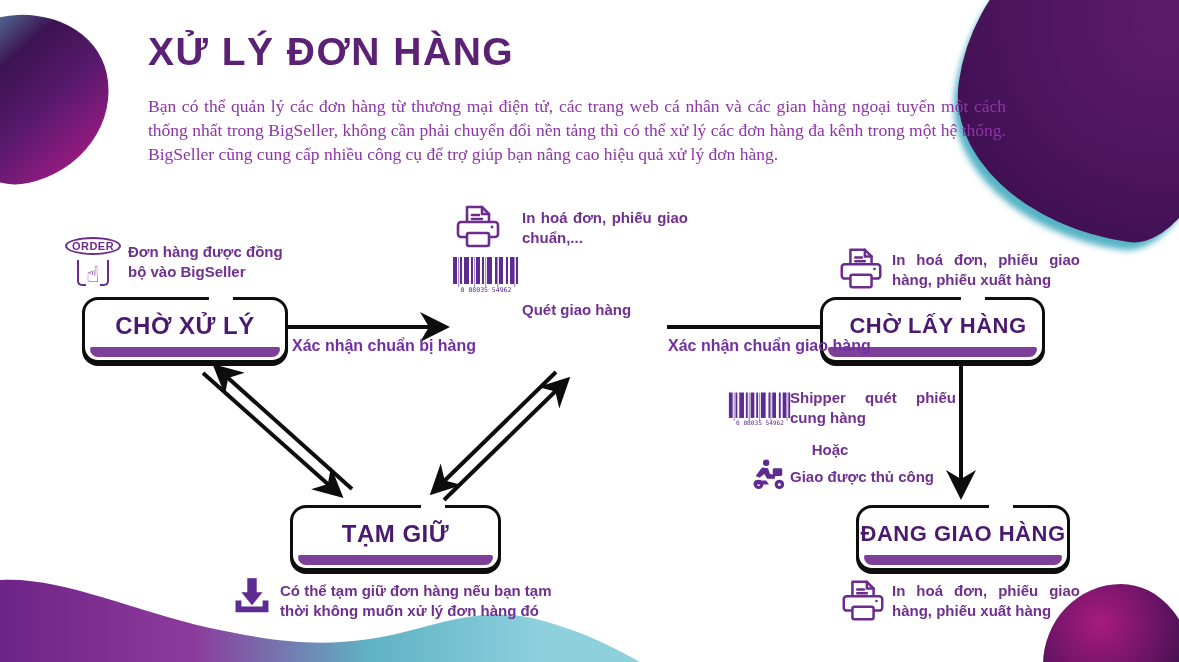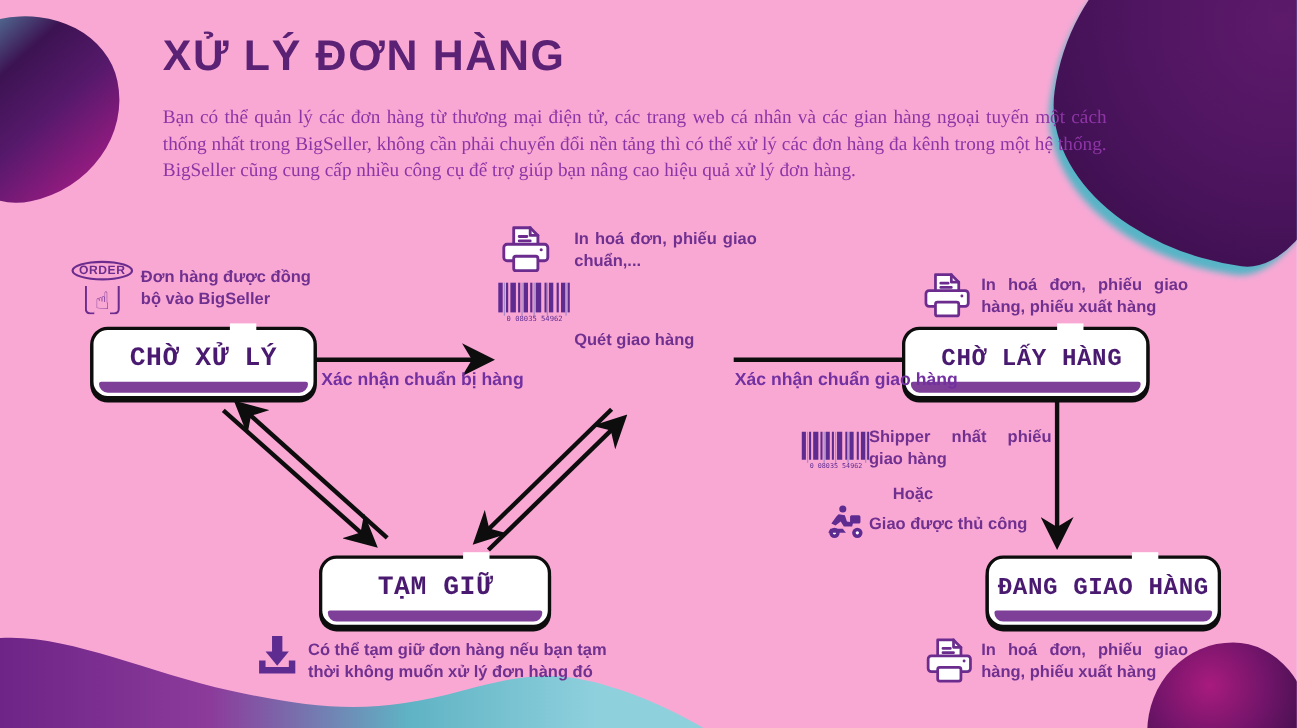--- a/index.html
+++ b/index.html
@@ -1,17 +1,17 @@
 <!DOCTYPE html>
 <html><head>
 <meta charset="utf-8">
 <style>
   html,body{margin:0;padding:0;background:#e8e8e8;}
   #canvas{
-    position:relative;width:1179px;height:662px;background:#f9a8d4;
+    position:relative;width:1179px;height:662px;background:#ffffff;
     overflow:hidden;font-family:"Liberation Sans",sans-serif;
   }
   
   .blob{position:absolute;z-index:1;}
   #blob-tl{
     left:-62px;top:14px;width:172px;height:168px;
     border-radius:46% 54% 58% 42% / 50% 46% 54% 50%;
     background:linear-gradient(150deg,#63b6c9 0%,#3c1352 34%,#56196b 58%,#8c1b7e 82%,#b01f8b 100%);
     transform:rotate(-12deg);
   }
@@ -40,34 +40,34 @@
   }
   #page-intro{
     position:absolute;left:148px;top:94px;width:858px;z-index:3;
     font-family:"Liberation Serif",serif;font-size:17.5px;line-height:1.38;
     color:#8e35a6;text-align:justify;margin:0;
   }
   
   .node{
     position:absolute;z-index:4;background:#fff;border:3.5px solid #0d0d0d;
     border-radius:16px;box-shadow:0 3px 0 #0d0d0d;
-    display:flex;align-items:center;justify-content:center;font-family:Liberation Mono, monospace;
+    display:flex;align-items:center;justify-content:center;
   }
   .node .label{
     font-weight:800;color:#4a1a70;letter-spacing:.5px;margin-bottom:8px;
   }
   .node .bar{
     position:absolute;left:5px;right:5px;bottom:3px;height:10px;
     background:#7d3f98;border-radius:2px 2px 8px 8px;
   }
   .node .gap{position:absolute;top:-6px;right:26%;width:24px;height:7px;background:#fff;}
   #node-pending    {left:82px; top:297px;width:200px;height:60px;}
   #node-to-print   {left:455px;top:297px;width:208px;height:60px;}
   #node-to-pickup  {left:820px;top:297px;width:208px;height:60px;padding-left:11px;}
-  #node-shipping   {left:896px;top:505px;width:208px;height:60px;text-align:right;}
+  #node-shipping   {left:856px;top:505px;width:208px;height:60px;text-align:right;}
   #node-on-hold    {left:290px;top:505px;width:205px;height:60px;}
   #node-pending .label,#node-to-print .label,#node-on-hold .label{font-size:24px;}
   #node-to-pickup .label,#node-shipping .label{font-size:22px;}
   
   .edge-label{
     position:absolute;z-index:4;font-size:16px;font-weight:700;color:#7230a0;white-space:nowrap;
   }
   #edge-label-prepare{left:292px;top:337px;}
   #edge-label-confirm{left:668px;top:337px;}
   .note-text{
@@ -233,21 +233,21 @@
     </g>
     <g fill="#a98cc8">
       <rect x="7" y="1" width="1.2" height="30"></rect>
         <rect x="23" y="1" width="1.2" height="30"></rect>
       <rect x="34" y="1" width="1.2" height="30"></rect>
         <rect x="46" y="1" width="1.2" height="30"></rect>
       <rect x="63" y="1" width="1.2" height="30"></rect>
     </g>
     <text x="35" y="36" font-size="6.5" fill="#5e2c91" text-anchor="middle">0 08035 54962</text>
   </svg>
-  <div class="note-text justify" style="left:790px;top:388px;width:166px;">Shipper nhất phiếu giao hàng</div>
+  <div class="note-text justify" style="left:790px;top:388px;width:166px;">Shipper quét phiếu cung hàng</div>
 
   <div class="note-text" id="note-or">Hoặc</div>
 
   <svg class="note-icon" style="left:750px;top:457px;" width="38" height="34" viewBox="0 0 40 36">
     <g fill="#5e2c91">
       <circle cx="9" cy="29" r="5"></circle>
         <circle cx="31" cy="29" r="5"></circle>
       <circle cx="9" cy="29" r="1.6" fill="#fff"></circle>
         <circle cx="31" cy="29" r="1.6" fill="#fff"></circle>
       <circle cx="17" cy="6" r="3.4"></circle>

